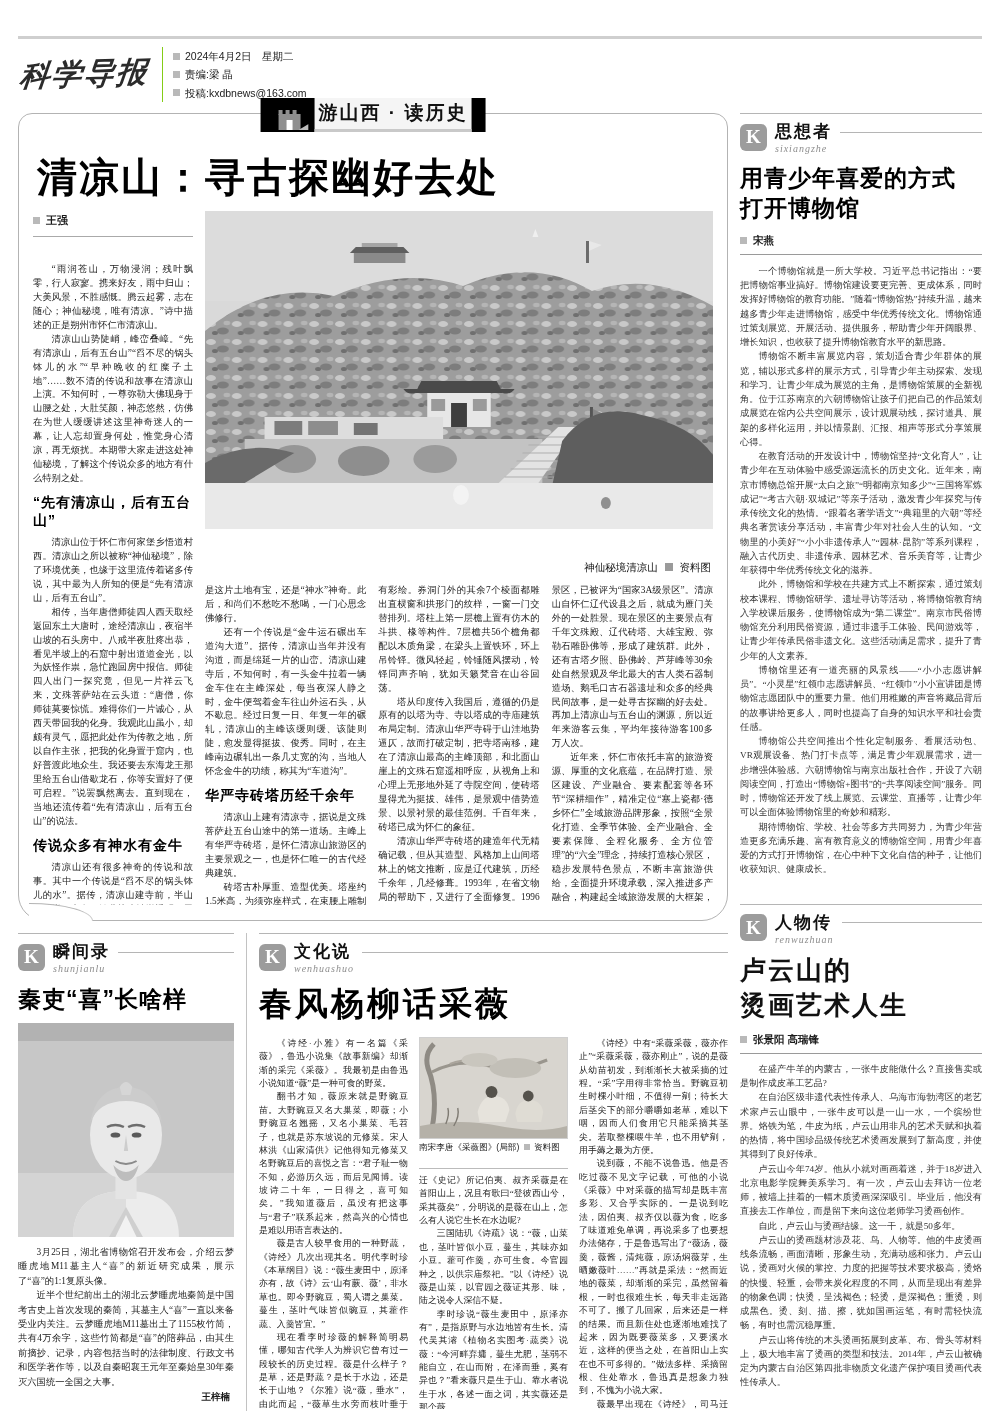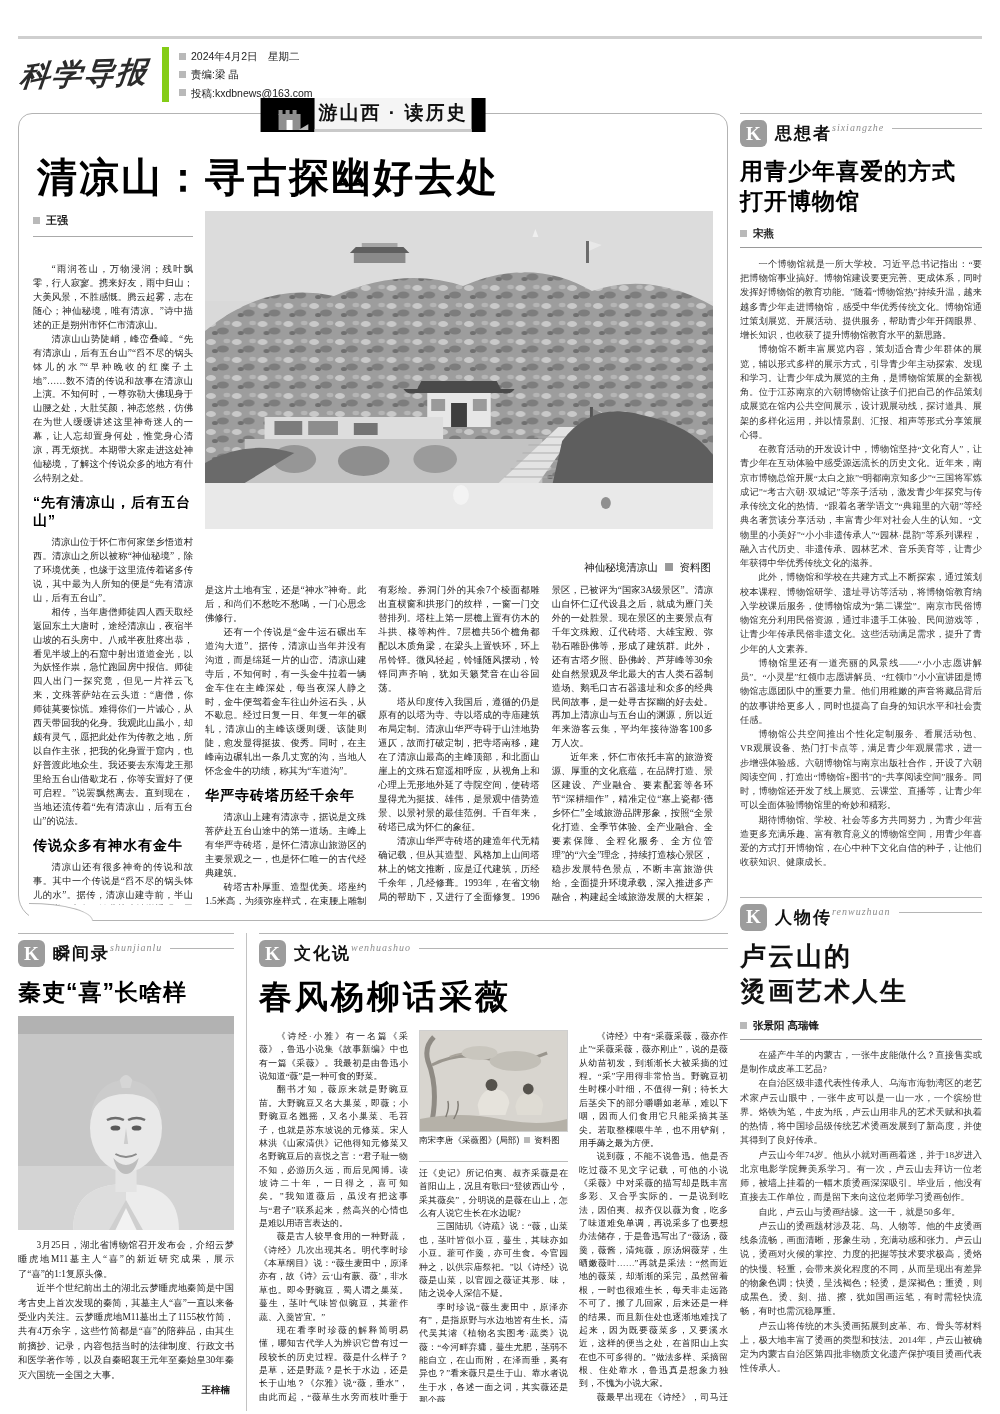--- a/index.html
+++ b/index.html
@@ -12,21 +12,21 @@
   .masthead { display:flex; align-items:flex-start; justify-content:space-between; padding:8px 2px 6px; height:72px; }
   .mh-left { display:flex; align-items:center; gap:10px; }
   .page-code { font-family:"Liberation Serif", serif; font-weight:bold; font-size:44px; line-height:1; letter-spacing:-2px; }
   .vdiv { width:2px; height:48px; background:#c4c4c4; }
   .sec-blocks { display:flex; gap:4px; }
   .blk { width:46px; height:46px; display:flex; align-items:center; justify-content:center; font-weight:bold; font-size:32px; font-family:"Liberation Sans", sans-serif; }
   .blk.solid { background:#8f8f8f; color:#ffffff; }
   .blk.light { background:#dcdcdc; color:#5a5a5a; font-family:"Liberation Serif", serif; font-style:italic; }
   .mh-right { display:flex; align-items:center; gap:14px; }
   .brand { font-family:"Liberation Serif", serif; font-weight:bold; font-style:italic; font-size:30px; color:#2b2b2b; transform:skewX(-8deg) rotate(-2deg); letter-spacing:2px; }
-  .pubinfo { border-left:7px solid #84cc16; padding-left:10px; font-family:"Liberation Sans", sans-serif; font-size:10.5px; color:#222; line-height:1.75; }
+  .pubinfo { border-left:1px solid #84cc16; padding-left:10px; font-family:"Liberation Sans", sans-serif; font-size:10.5px; color:#222; line-height:1.75; }
   .pubinfo .row { display:flex; align-items:center; gap:5px; white-space:nowrap; }
   .sq { display:inline-block; width:7px; height:7px; background:#b9b9b9; flex:none; }
 
   
   .content { display:flex; gap:12px; margin-top:2px; }
   .left-col { width:710px; }
   .right-col { flex:1; min-width:0; }
 
   
   .main-box { position:relative; height:808px; border:1px solid #b3b3b3; border-radius:14px 14px 26px 26px; padding:12px 14px 10px; }
@@ -44,21 +44,21 @@
   .triple { display:flex; gap:12px; flex:1; overflow:hidden; margin-top:4px; }
   .tcol { flex:1; min-width:0; overflow:hidden; }
   p.art { font-size:9.3px; line-height:1.5; text-indent:2em; text-align:justify; color:#1c1c1c; }
   p.art.ni { text-indent:0; }
   h4.sub { font-family:"Liberation Sans", sans-serif; font-size:14px; font-weight:900; letter-spacing:1px; margin:8px 0 6px; color:#000; }
   .fold { position:absolute; left:10px; bottom:-1px; width:64px; height:18px; background:#ffffff; border-top:1px solid #b3b3b3; border-right:1px solid #c9c9c9; border-radius:0 100% 0 0 / 0 100% 0 0; }
 
   
   .sec-head { display:flex; align-items:center; gap:8px; padding:6px 0 2px; }
   .klogo { width:27px; height:27px; flex:none; background:#9c9c9c; border-radius:6px; color:#fff; display:flex; align-items:center; justify-content:center; font-family:"Liberation Serif", serif; font-weight:bold; font-size:19px; }
-  .sec-title-wrap { display:flex; flex-direction:row; }
+  .sec-title-wrap { display:flex; flex-direction:column; }
   .sec-title { font-family:"Liberation Sans", sans-serif; font-weight:900; font-size:17px; letter-spacing:2px; color:#111; }
   .sec-pinyin { font-family:"Liberation Serif", serif; font-style:italic; font-size:10px; color:#8d8d8d; letter-spacing:1px; }
   .sec-line { flex:1; border-top:1px solid #b5b5b5; align-self:center; margin-top:-10px; }
   .sec-topline { border-top:1px solid #b5b5b5; }
 
   
   .sx-headline { font-family:"Liberation Sans", sans-serif; font-weight:900; font-size:23px; line-height:1.3; letter-spacing:1px; margin:8px 0 10px; color:#000; }
   .byline { display:flex; align-items:center; gap:6px; font-family:"Liberation Sans", sans-serif; font-weight:bold; font-size:10.5px; border-bottom:1px solid #9a9a9a; padding-bottom:6px; }
   .sx-body { margin-top:9px; height:628px; overflow:hidden; }
   .sx-body p, .rw-body p { font-size:9.2px; line-height:1.55; text-indent:2em; text-align:justify; color:#333; font-family:"Liberation Serif", serif; }
@@ -276,21 +276,21 @@
             <div class="klogo">K</div>
             <div class="sec-title-wrap">
               <span class="sec-title">文化说</span>
               <span class="sec-pinyin">wenhuashuo</span>
             </div>
             <div class="sec-line"></div>
           </div>
           <div class="wen-headline">春风杨柳话采薇</div>
           <div class="wen-cols">
             <div class="wcol">
-                <p class="art">《诗经·小雅》有一名篇《采薇》，鲁迅小说集《故事新编》中也有一篇《采薇》。我最初是由鲁迅小说知道“薇”是一种可食的野菜。</p>
+                <p class="art">《诗经·小雅》有一名篇《采薇》，鲁迅小说集《故事新编》却渐渐的采完《采薇》。我最初是由鲁迅小说知道“薇”是一种可食的野菜。</p>
                 <p class="art">翻书才知，薇原来就是野豌豆苗。大野豌豆又名大巢菜，即薇；小野豌豆名翘摇，又名小巢菜、毛苕子，也就是苏东坡说的元修菜。宋人林洪《山家清供》记他得知元修菜又名野豌豆后的喜悦之言：“君子耻一物不知，必游历久远，而后见闻博。读坡诗二十年，一日得之，喜可知矣。”我知道薇后，虽没有把这事与“君子”联系起来，然高兴的心情也是难以用语言表达的。</p>
                 <p class="art">薇是古人较早食用的一种野蔬，《诗经》几次出现其名。明代李时珍《本草纲目》说：“薇生麦田中，原泽亦有，故《诗》云‘山有蕨、薇’，非水草也。即今野豌豆，蜀人谓之巢菜。蔓生，茎叶气味皆似豌豆，其藿作蔬、入羹皆宜。”</p>
                 <p class="art">现在看李时珍薇的解释简明易懂，哪知古代学人为辨识它曾有过一段较长的历史过程。薇是什么样子？是草，还是野蔬？是长于水边，还是长于山地？《尔雅》说“薇，垂水”，由此而起，“薇草生水旁而枝叶垂于水”“薇生水旁，叶似萍”“薇生海、池、泽中，水菜也”之类注疏颇多。然而，《诗经》说“陟彼南山，言采其薇”“山有蕨薇”；司马</p>
               </div>
             <div class="wcol">
               <div class="paint-wrap">
                 <svg viewBox="0 0 148 100" preserveAspectRatio="none">
                   <rect width="148" height="100" fill="#d8d5cf"></rect>
                   <path d="M10 100 Q20 60 8 30 Q4 16 14 6" stroke="#8f8b84" stroke-width="5" fill="none"></path>
                   <path d="M12 34 Q40 20 70 28 Q100 34 128 22" stroke="#9a968e" stroke-width="3" fill="none"></path>

